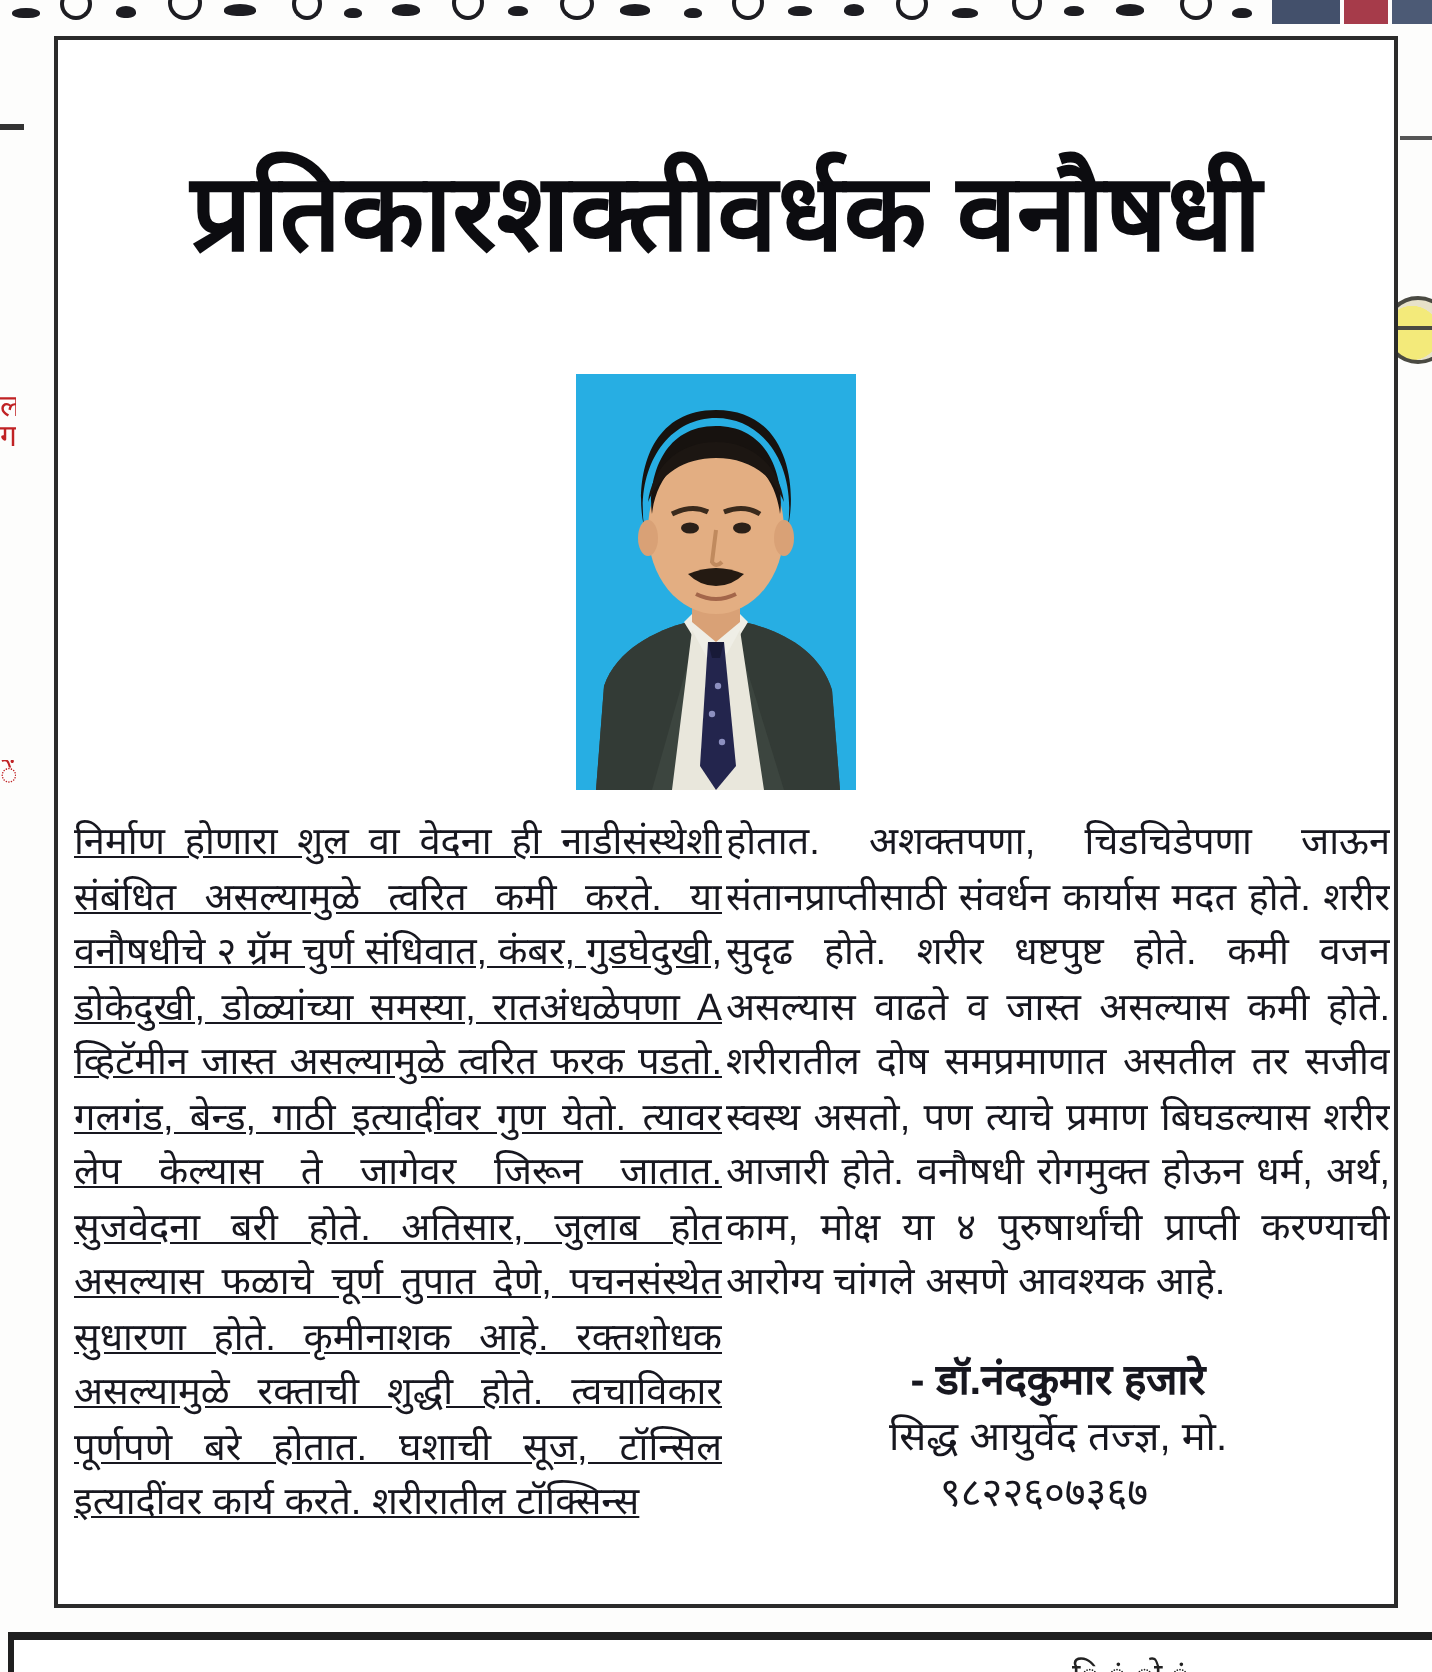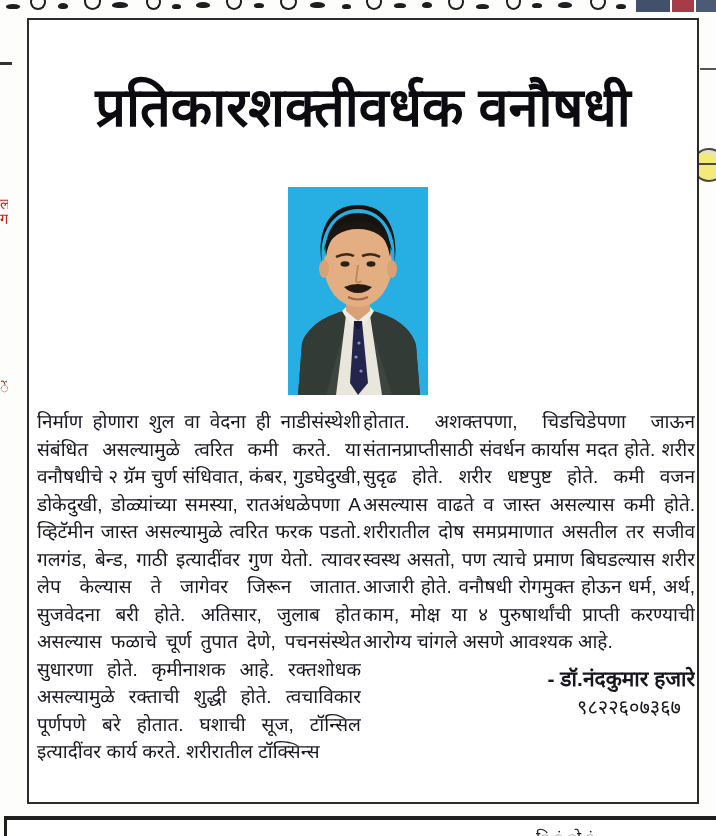--- a/index.html
+++ b/index.html
@@ -45,23 +45,23 @@
     letter-spacing:0px;
   }
   
   .bodytext{
     font-size:19px;line-height:27.5px;text-align:justify;color:#17171f;
     position:absolute;
   }
   .col-left-top{left:8px;top:166px;width:250px;height:224px;overflow:hidden;}
   .col-left-top .indent{display:inline-block;width:38px;}
   .col-right-top{left:403px;top:166px;width:262px;height:224px;overflow:hidden;}
-  .col-left-bot{left:8px;top:388px;width:324px;height:386px;overflow:hidden;}
+  .col-left-bot{left:8px;top:388px;width:324px;height:386px;overflow:hidden;text-decoration:underline;}
   .col-right-bot{left:334px;top:388px;width:332px;height:386px;overflow:hidden;}
-  .byline{margin-top:8px;text-align:right;}
+  .byline{margin-top:20px;text-align:center;}
   .byline .name{font-weight:700;font-size:21px;line-height:29px;}
   .byline .role{font-size:20px;line-height:28px;}
   .byline .phone{font-size:20px;line-height:28px;padding-right:14px;}
   
   .photo{
     position:absolute;left:259px;top:167px;width:140px;height:208px;
     background:#27aee3;overflow:hidden;
   }
   
   .bottom-box{
@@ -160,20 +160,21 @@
   </div>
 
 
 
   <div class="bodytext col-left-bot"><span>निर्माण होणारा शुल वा वेदना ही नाडीसंस्थेशी संबंधित असल्यामुळे त्वरित कमी करते. या वनौषधीचे २ ग्रॅम चुर्ण संधिवात, कंबर, गुडघेदुखी, डोकेदुखी, डोळ्यांच्या समस्या, रातअंधळेपणा A व्हिटॅमीन जास्त असल्यामुळे त्वरित फरक पडतो. गलगंड, बेन्ड, गाठी इत्यादींवर गुण येतो. त्यावर लेप केल्यास ते जागेवर जिरून जातात. सुजवेदना बरी होते. अतिसार, जुलाब होत असल्यास फळाचे चूर्ण तुपात देणे, पचनसंस्थेत सुधारणा होते. कृमीनाशक आहे. रक्तशोधक असल्यामुळे रक्ताची शुद्धी होते. त्वचाविकार पूर्णपणे बरे होतात. घशाची सूज, टॉन्सिल इत्यादींवर कार्य करते. शरीरातील टॉक्सिन्स</span></div>
 
   <div class="bodytext col-right-bot">
     <span>होतात. अशक्तपणा, चिडचिडेपणा जाऊन संतानप्राप्तीसाठी संवर्धन कार्यास मदत होते. शरीर सुदृढ होते. शरीर धष्टपुष्ट होते. कमी वजन असल्यास वाढते व जास्त असल्यास कमी होते. शरीरातील दोष समप्रमाणात असतील तर सजीव स्वस्थ असतो, पण त्याचे प्रमाण बिघडल्यास शरीर आजारी होते. वनौषधी रोगमुक्त होऊन धर्म, अर्थ, काम, मोक्ष या ४ पुरुषार्थांची प्राप्ती करण्याची आरोग्य चांगले असणे आवश्यक आहे.</span>
     <div class="byline">
       <div class="name">- डॉ.नंदकुमार हजारे</div>
+      <div class="role">सिद्ध आयुर्वेद तज्ज्ञ, मो.</div>
       <div class="phone">९८२२६०७३६७</div>
     </div>
   </div>
 
 </div>
 
 <div class="bottom-box"></div>
 <div class="bottom-frag">ि ं ो ं</div>
 
 </body></html>

